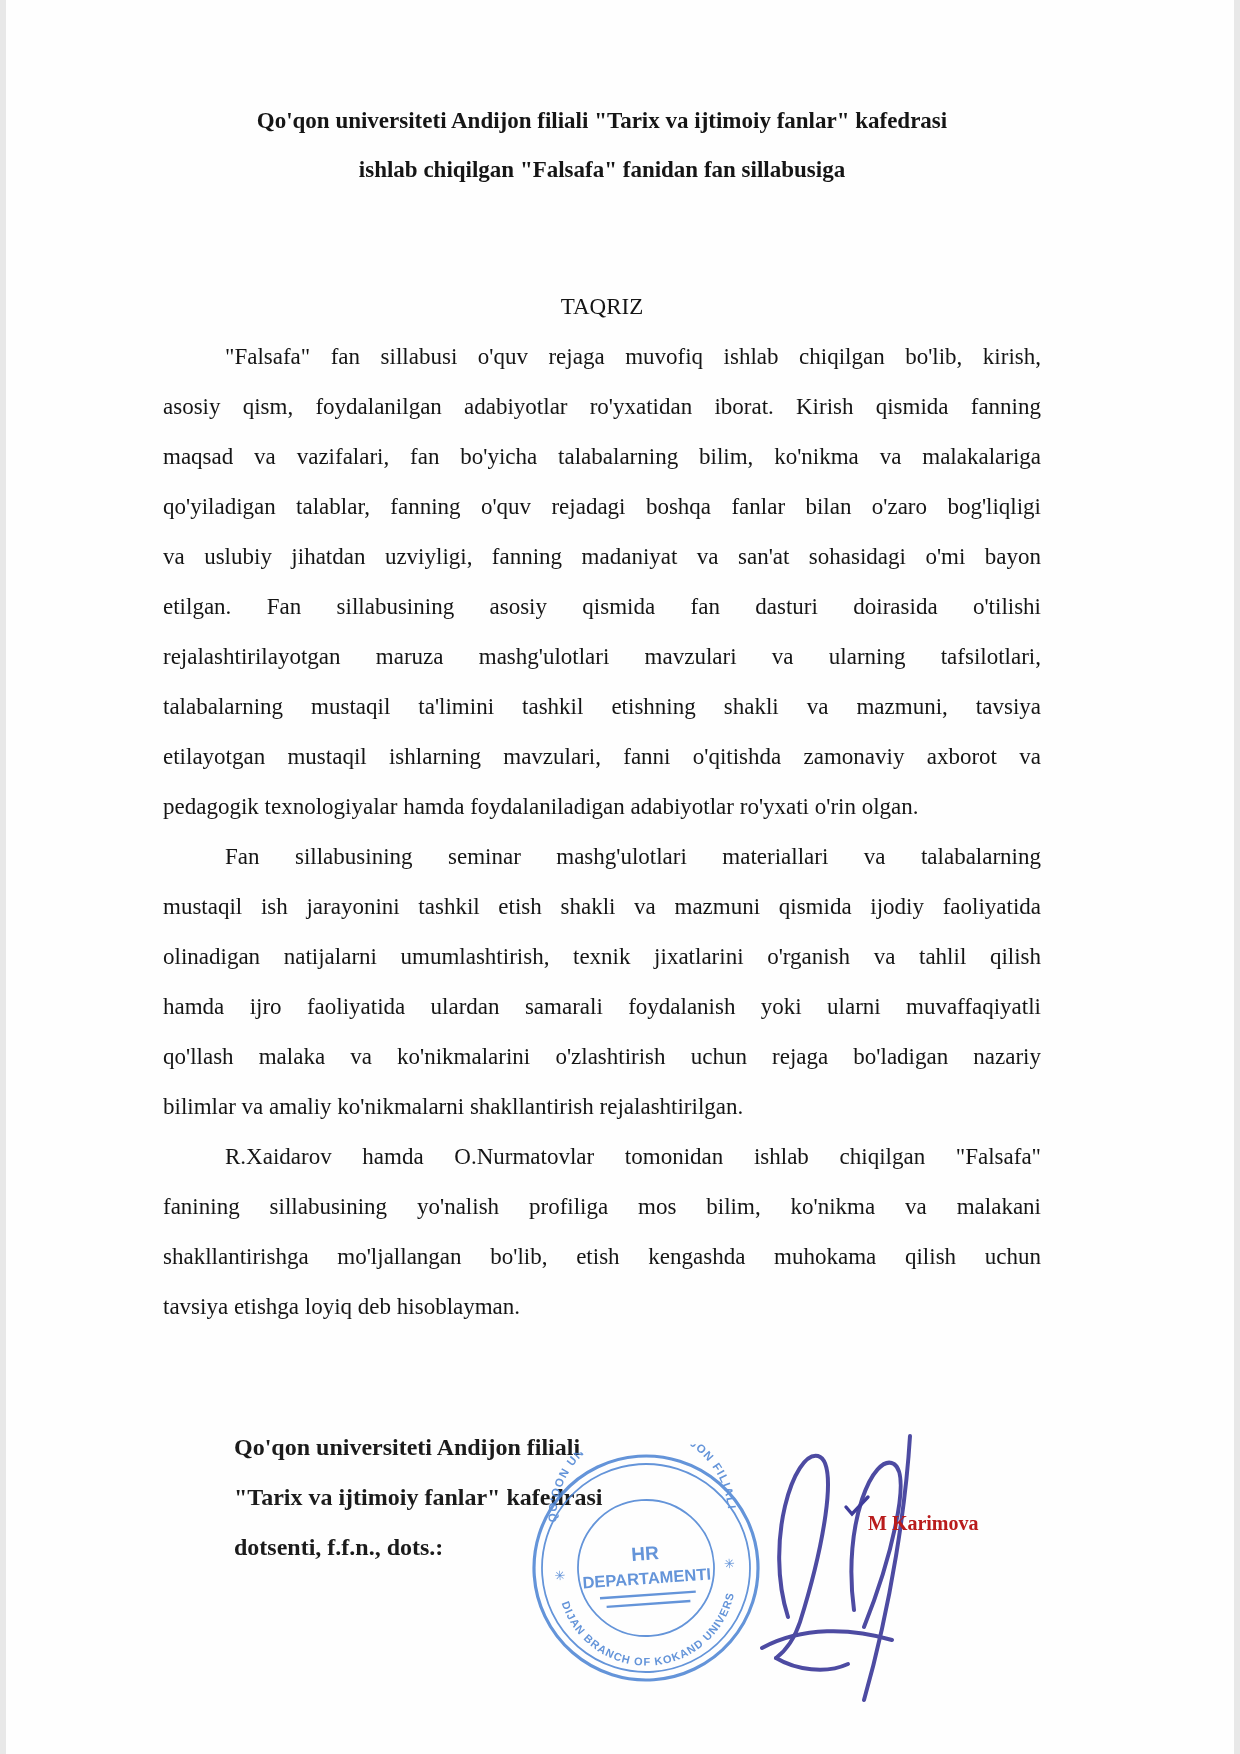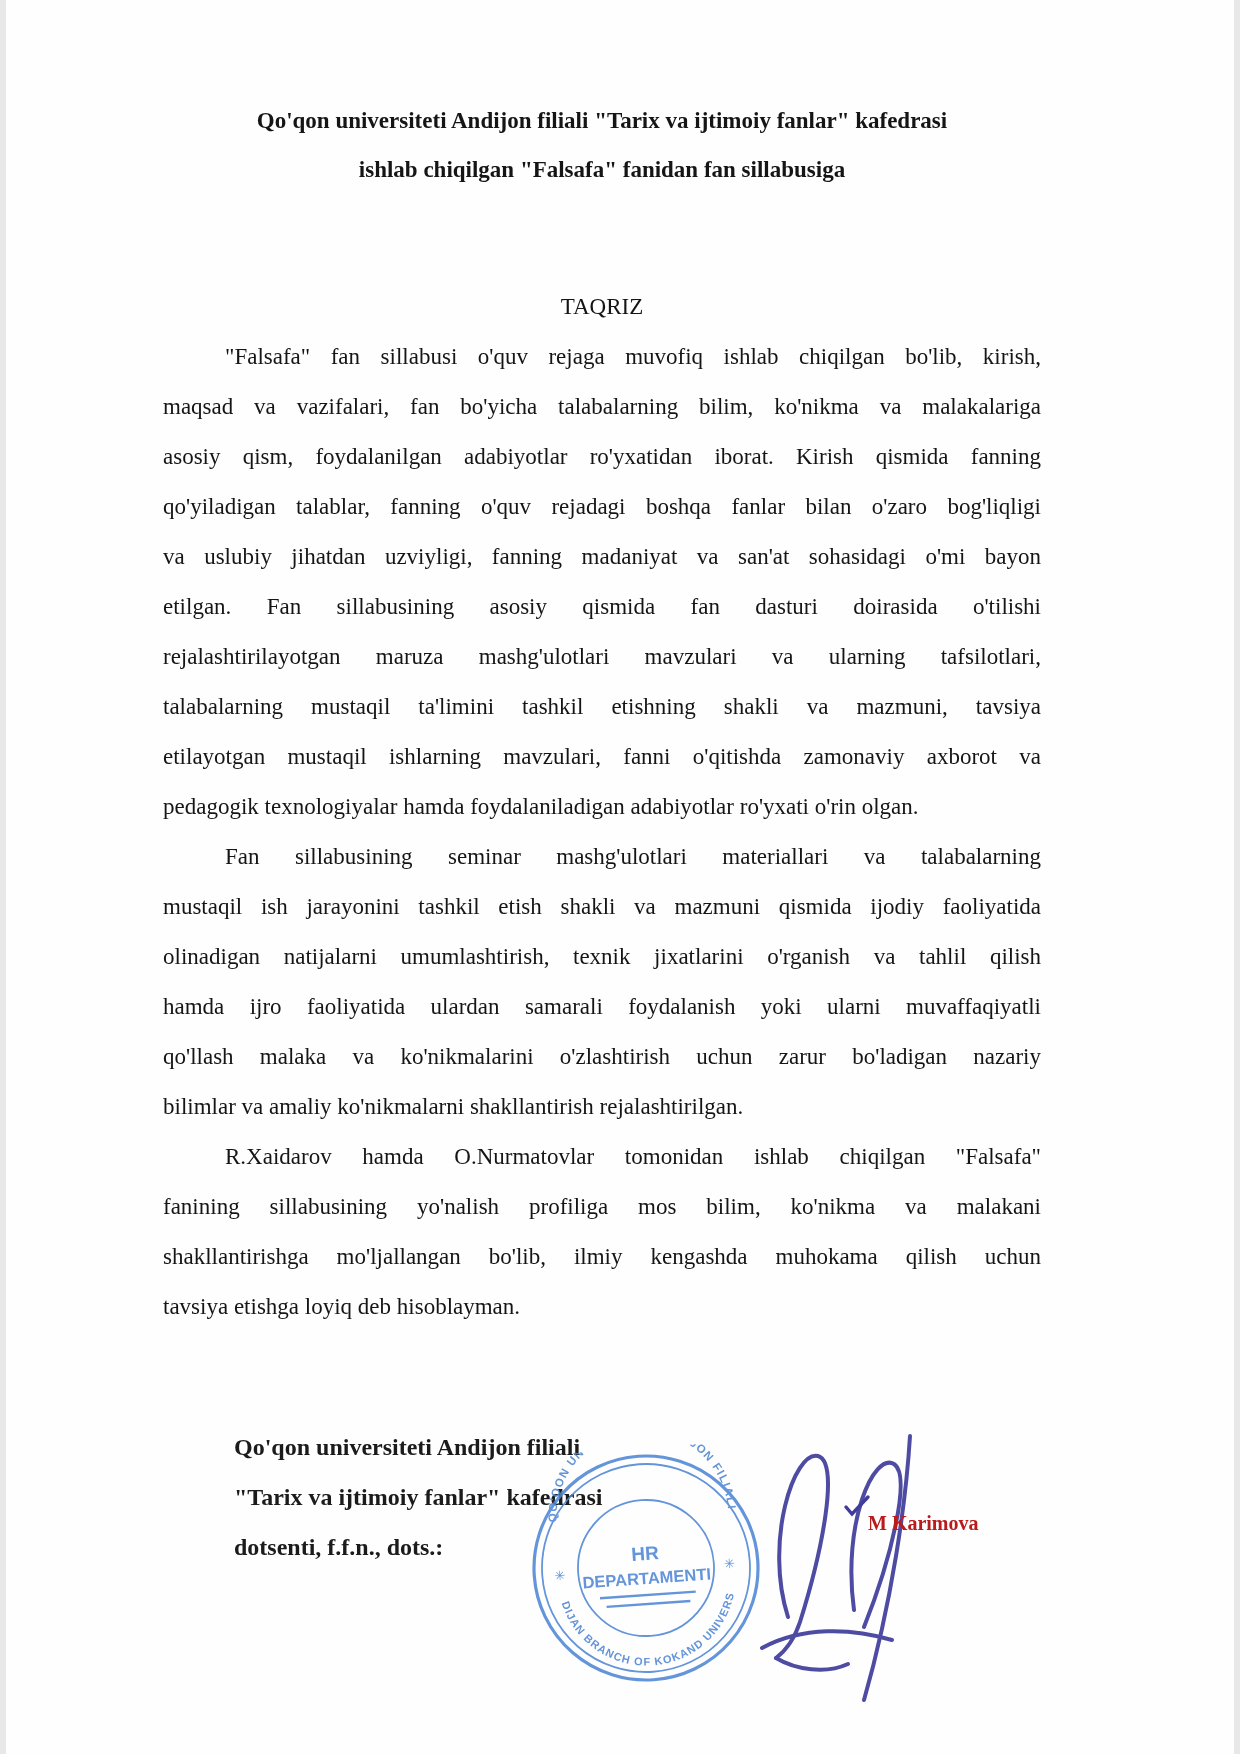--- a/index.html
+++ b/index.html
@@ -58,44 +58,44 @@
 
     <div class="title-block">
       <div class="title-line">Qo'qon universiteti Andijon filiali "Tarix va ijtimoiy fanlar" kafedrasi</div>
       <div class="title-line">ishlab chiqilgan "Falsafa" fanidan fan sillabusiga</div>
     </div>
 
     <div class="doc-heading">TAQRIZ</div>
 
     <div class="para">
       <div class="line indent">"Falsafa" fan sillabusi o'quv rejaga muvofiq ishlab chiqilgan bo'lib, kirish,</div>
+      <div class="line">asosiy qism, foydalanilgan adabiyotlar ro'yxatidan iborat. Kirish qismida fanning</div>
       <div class="line">maqsad va vazifalari, fan bo'yicha talabalarning bilim, ko'nikma va malakalariga</div>
-      <div class="line">asosiy qism, foydalanilgan adabiyotlar ro'yxatidan iborat. Kirish qismida fanning</div>
       <div class="line">qo'yiladigan talablar, fanning o'quv rejadagi boshqa fanlar bilan o'zaro bog'liqligi</div>
       <div class="line">va uslubiy jihatdan uzviyligi, fanning madaniyat va san'at sohasidagi o'mi bayon</div>
       <div class="line">etilgan. Fan sillabusining asosiy qismida fan dasturi doirasida o'tilishi</div>
       <div class="line">rejalashtirilayotgan maruza mashg'ulotlari mavzulari va ularning tafsilotlari,</div>
       <div class="line">talabalarning mustaqil ta'limini tashkil etishning shakli va mazmuni, tavsiya</div>
       <div class="line">etilayotgan mustaqil ishlarning mavzulari, fanni o'qitishda zamonaviy axborot va</div>
       <div class="line end">pedagogik texnologiyalar hamda foydalaniladigan adabiyotlar ro'yxati o'rin olgan.</div>
     </div>
 
     <div class="para">
       <div class="line indent">Fan sillabusining seminar mashg'ulotlari materiallari va talabalarning</div>
       <div class="line">mustaqil ish jarayonini tashkil etish shakli va mazmuni qismida ijodiy faoliyatida</div>
       <div class="line">olinadigan natijalarni umumlashtirish, texnik jixatlarini o'rganish va tahlil qilish</div>
       <div class="line">hamda ijro faoliyatida ulardan samarali foydalanish yoki ularni muvaffaqiyatli</div>
-      <div class="line">qo'llash malaka va ko'nikmalarini o'zlashtirish uchun zarur bo'ladigan nazariy</div>
+      <div class="line">qo'llash malaka va ko'nikmalarini o'zlashtirish uchun rejaga bo'ladigan nazariy</div>
       <div class="line end">bilimlar va amaliy ko'nikmalarni shakllantirish rejalashtirilgan.</div>
     </div>
 
     <div class="para">
       <div class="line indent">R.Xaidarov hamda O.Nurmatovlar tomonidan ishlab chiqilgan "Falsafa"</div>
       <div class="line">fanining sillabusining yo'nalish profiliga mos bilim, ko'nikma va malakani</div>
-      <div class="line">shakllantirishga mo'ljallangan bo'lib, ilmiy kengashda muhokama qilish uchun</div>
+      <div class="line">shakllantirishga mo'ljallangan bo'lib, etish kengashda muhokama qilish uchun</div>
       <div class="line end">tavsiya etishga loyiq deb hisoblayman.</div>
     </div>
 
   </div>
 
   <div class="sig-left">
     <div>Qo'qon universiteti Andijon filiali</div>
     <div>"Tarix va ijtimoiy fanlar" kafedrasi</div>
     <div>dotsenti, f.f.n., dots.:</div>
   </div>

